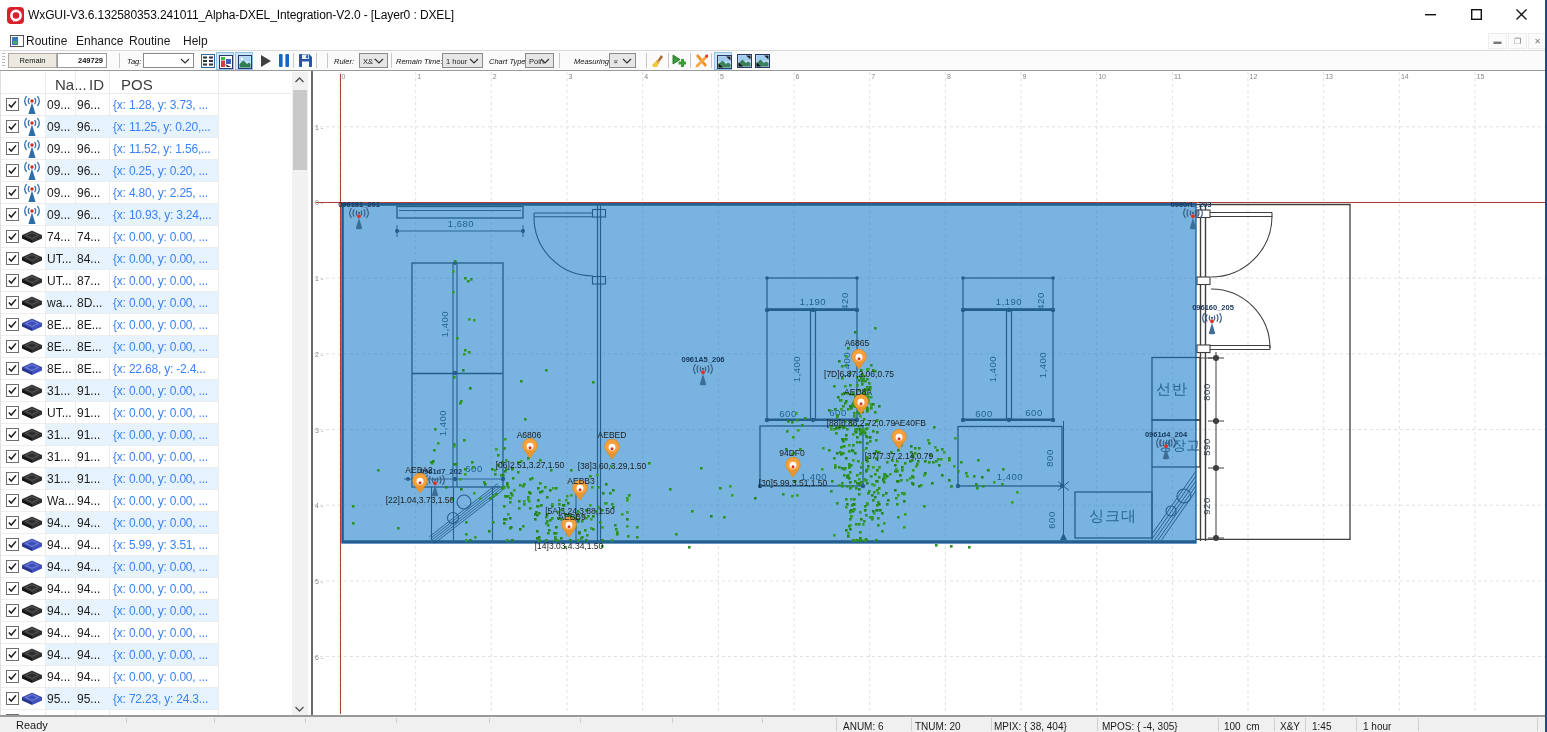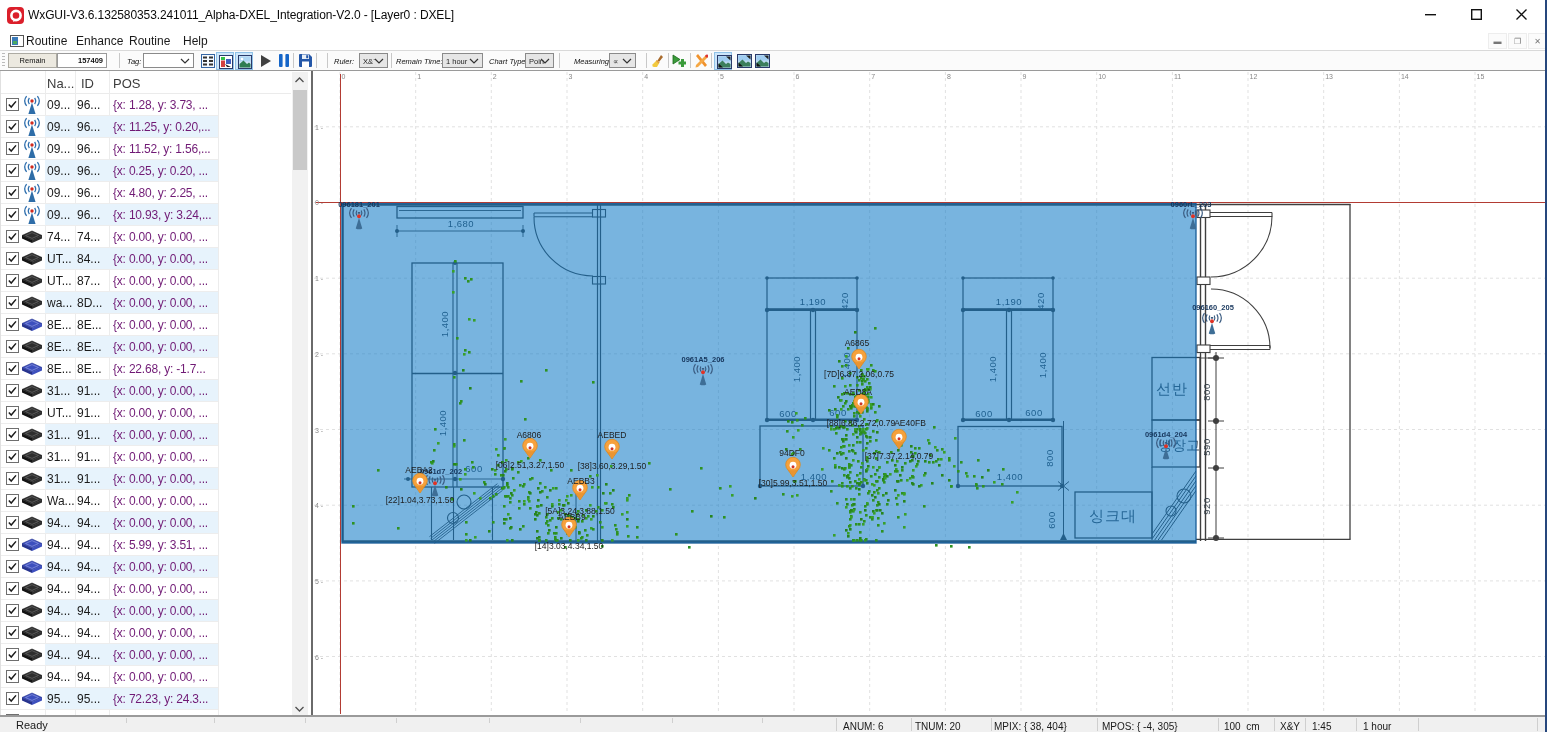--- a/index.html
+++ b/index.html
@@ -23,29 +23,29 @@
 .cmb { position:absolute; top:1.5px; height:15px; border:1px solid #8a8a8a; }
 .cmbv { position:absolute; left:3px; top:3px; font-size:7.5px; color:#222; }
 .chev { position:absolute; right:3px; top:4.5px; }
 .tsep { position:absolute; top:2px; width:1px; height:15px; background:#c8c8c8; }
 .tico { position:absolute; top:3px; }
 .tbtn { position:absolute; top:1px; width:18px; height:18px; }
 .tbtn svg { position:absolute; left:2px; top:2px; }
 .tbtn.on { background:#cde6fa; border:1px solid #90c2e8; }
 .lp { position:absolute; left:0; top:71px; width:311px; height:646px; background:#fff; border-left:1px solid #e0e0e0; }
 .lph { position:absolute; left:0; top:1px; width:290px; height:22px; border-bottom:1px solid #ebebeb; }
-.lph span { position:absolute; top:4px; font-size:13px; color:#3c3c3c; }
+.lph span { position:absolute; top:4px; font-size:15px; color:#3c3c3c;margin-left:8px; }
 .lr { position:absolute; left:0; width:217px; height:22px; border-bottom:1px solid #ededed; }
 .lr .stripe { position:absolute; left:44px; top:0; width:173px; height:21px; background:#e7f3fc; display:block; }
 .lr .cb { position:absolute; left:5px; top:4px; width:13px; height:13px; border:1px solid #6e6e6e; background:#fff; }
 .lr .cb svg { position:absolute; left:0px; top:0px; }
 .ric { position:absolute; left:21px; top:1px; }
 .lr span.c1 { position:absolute; left:46px; top:4px; font-size:12px; color:#1b1b1b; }
 .lr span.c2 { position:absolute; left:76px; top:4px; font-size:12px; color:#1b1b1b; }
-.lr span.c3 { position:absolute; left:112px; top:4px; font-size:12px; color:#701a75; letter-spacing:-0.2px; }
+.lr span.c3 { position:absolute; left:112px; top:4px; font-size:12px; color:#3b82f6; letter-spacing:-0.2px; }
 .vln { position:absolute; top:0; width:1px; height:645px; background:#ececec; }
 .sb { position:absolute; left:291px; top:1px; width:16px; height:645px; background:#f1f1f1; }
 .sbb { position:absolute; left:0; width:16px; height:17px; background:#f1f1f1; }
 .sbt { position:absolute; left:1px; top:18px; width:14px; height:80px; background:#c9c9c9; }
 .cv { position:absolute; left:311px; top:71px; }
 .cvborder { position:absolute; left:311px; top:71px; width:2px; height:646px; background:#6a6a6a; }
 .statusbar { position:absolute; left:0; top:717px; width:1547px; height:15px; background:#f0f0f0; }
 .divh { position:absolute; left:0; top:715px; width:1547px; height:2px; background:#9a9a9a; }
 .st { position:absolute; top:4px; font-size:10px; color:#1a1a1a; }
 .ssep { position:absolute; top:1px; width:1px; height:13px; background:#cfcfcf; }
@@ -81,21 +81,21 @@
       <span style="left:76px">Enhance</span>
       <span style="left:129px">Routine</span>
       <span style="left:183px">Help</span>
   </div>
   <div class="mdib" style="left:1488px">▬</div>
   <div class="mdib" style="left:1508px">❐</div>
   <div class="mdib" style="left:1528px">✕</div>
   <div class="toolbar">
 <div class="grip"></div>
 <div class="tlab" style="left:8px;width:49px;background:#ece9e0;border:1px solid #adaba3;text-align:center">Remain Points:</div>
-<div class="tlab" style="left:57px;width:50px;background:#fff;border:1px solid #9a9a9a;text-align:right;font-weight:bold;padding-right:3px">157409</div>
+<div class="tlab" style="left:57px;width:50px;background:#fff;border:1px solid #9a9a9a;text-align:right;font-weight:bold;padding-right:3px">249729</div>
 <span class="tl" style="left:127px">Tag:</span>
 <div class="cmb" style="left:143px;width:51px;background:#ffffff">
         <span class="cmbv"></span>
         <svg class="chev" width="10" height="6" viewBox="0 0 10 6">
           <path d="M1 1 L5 5 L9 1" stroke="#333" stroke-width="1.2" fill="none"></path>
         </svg>
       </div>
 <div class="tsep" style="left:119px"></div>
 <svg class="tico" style="left:201px" width="14" height="14" viewBox="0 0 14 14">
         <rect x="0.5" y="0.5" width="13" height="13" fill="#f4f9ff" stroke="#3465a4"></rect>
@@ -469,21 +469,21 @@
         <svg class="ric" width="21" height="14" viewBox="0 0 21 14" style="top:4px">
           <g transform="translate(0,1)">
 <polygon points="10,0 20,4.5 10,9 0,4.5" fill="#3d4fbe" stroke="#27348f" stroke-width="0.6"></polygon>
 <polygon points="0,4.5 10,9 10,12 0,7.5" fill="#27348f"></polygon>
 <polygon points="20,4.5 10,9 10,12 20,7.5" fill="#3d4fbe"></polygon>
 <polygon points="10,1.6 16.5,4.5 10,7.4 3.5,4.5" fill="none" stroke="#8e9ae0" stroke-width="0.7"></polygon>
 </g>
         </svg>
         <span class="c1">8E...</span>
         <span class="c2">8E...</span>
-        <span class="c3">{x: 22.68, y: -1.7...</span>
+        <span class="c3">{x: 22.68, y: -2.4...</span>
       </div>
 <div class="lr" style="top:309px">
         <i class="stripe"></i>
         <span class="cb">
           <svg width="11" height="11" viewBox="0 0 12 12">
             <path d="M2 6 L4.6 8.8 L9.8 2.6" stroke="#1a1a1a" stroke-width="1.6" fill="none"></path>
           </svg>
         </span>
         <svg class="ric" width="21" height="14" viewBox="0 0 21 14" style="top:4px">
           <g transform="translate(0,1)">

